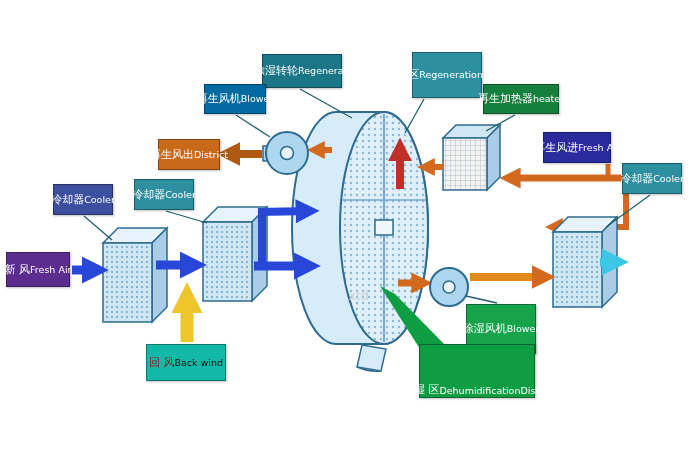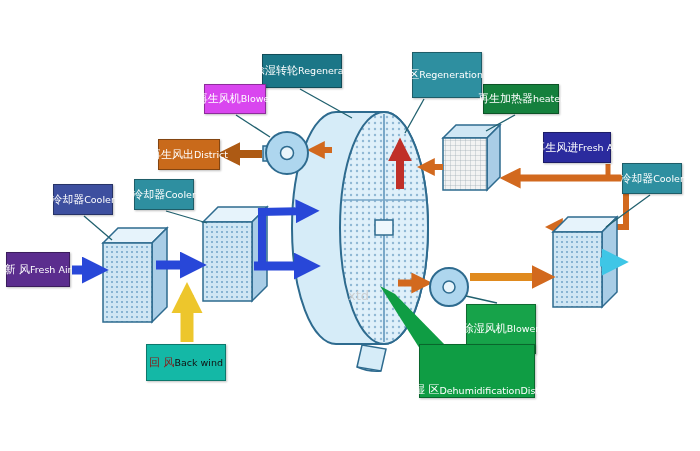--- a/index.html
+++ b/index.html
@@ -6,21 +6,21 @@
   .canvas{position:relative;width:700px;height:451px;background:#ffffff;overflow:hidden;
           font-family:"DejaVu Sans","Liberation Sans",sans-serif;}
   .canvas svg{position:absolute;left:0;top:0;}
   .label{position:absolute;display:flex;flex-direction:row;align-items:center;justify-content:center;
          text-align:center;font-weight:normal;color:#fff;line-height:1.25;
          border:1px solid rgba(0,0,0,.35);box-shadow:1px 1px 2px rgba(0,0,0,.25);box-sizing:border-box;}
   .label .zh{font-size:11px;white-space:nowrap;}
   .label .en{font-size:9.5px;white-space:nowrap;}
   #lbl-desiccant{left:262px;top:54px;width:80px;height:34px;background:#1b7687;}
   #lbl-regen-area{left:394px;top:52px;width:70px;height:46px;background:#2e8fa0;margin-left:18px;}
-  #lbl-regen-blower{left:204px;top:84px;width:62px;height:30px;background:#d946ef;}
+  #lbl-regen-blower{left:204px;top:84px;width:62px;height:30px;background:#0369a1;}
   #lbl-regen-heater{left:483px;top:84px;width:76px;height:30px;background:#15803d;}
   #lbl-exhaust{left:158px;top:139px;width:62px;height:31px;background:#c96a1b;}
   #lbl-regen-fresh-air{left:543px;top:132px;width:68px;height:31px;background:#2b2b9e;}
   #lbl-cooler-left{left:53px;top:184px;width:60px;height:31px;background:#3d4f9f;}
   #lbl-cooler-mid{left:134px;top:179px;width:60px;height:31px;background:#2e8fa0;}
   #lbl-cooler-right{left:622px;top:163px;width:60px;height:31px;background:#2e8fa0;}
   #lbl-fresh-air{left:6px;top:252px;width:64px;height:35px;background:#5b2d8e;}
   #lbl-air-supply{left:636px;top:239px;width:60px;height:42px;background:#5b2d8e;}
   #lbl-back-wind{left:146px;top:344px;width:80px;height:37px;background:#14b8a6;color:#111;}
   #lbl-back-wind .zh{color:#8b1a1a;}

